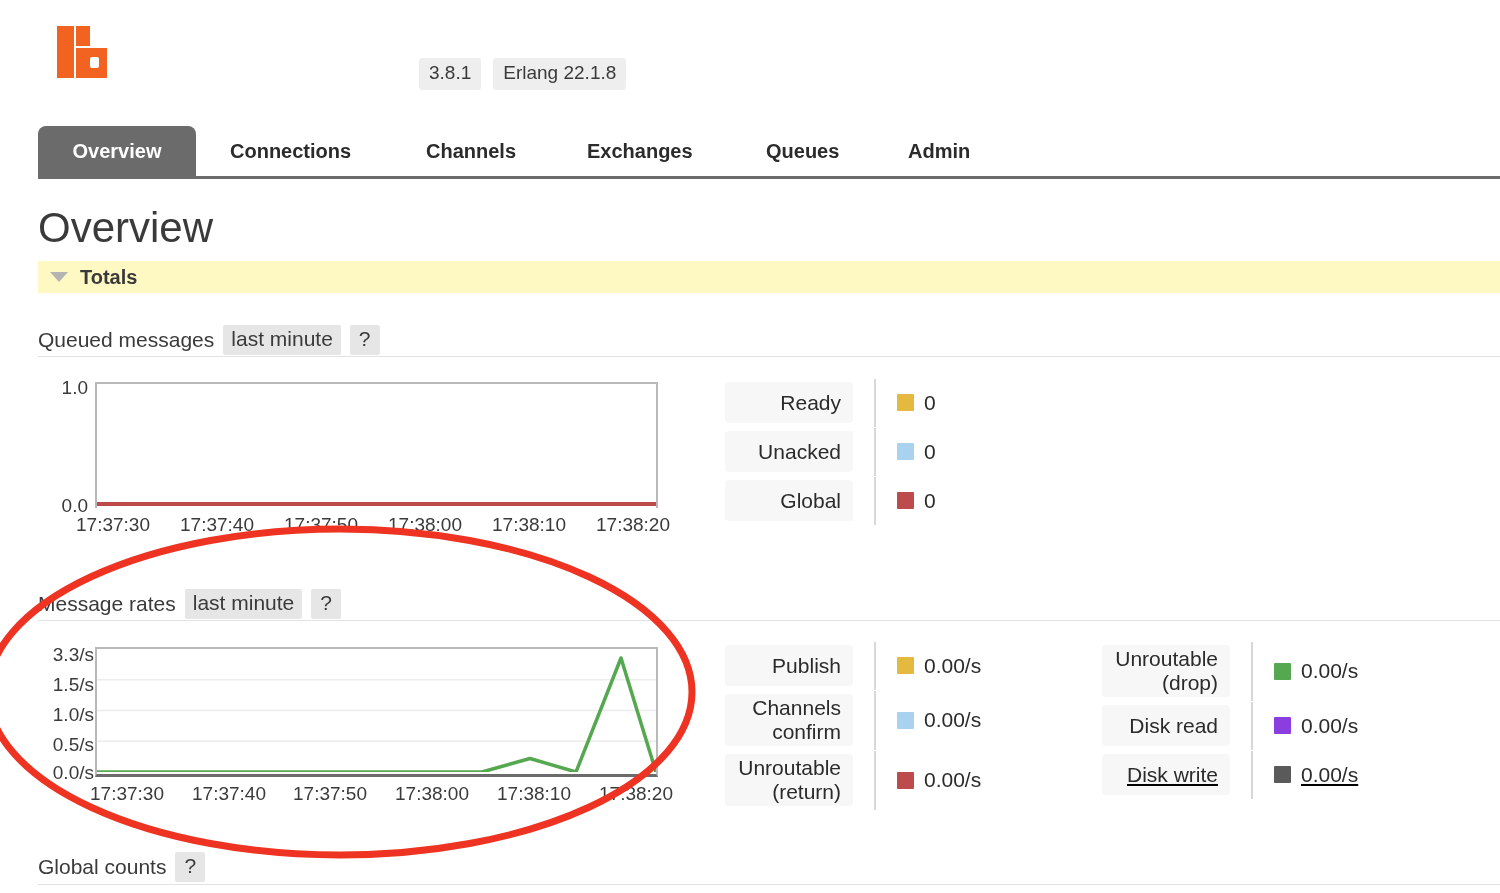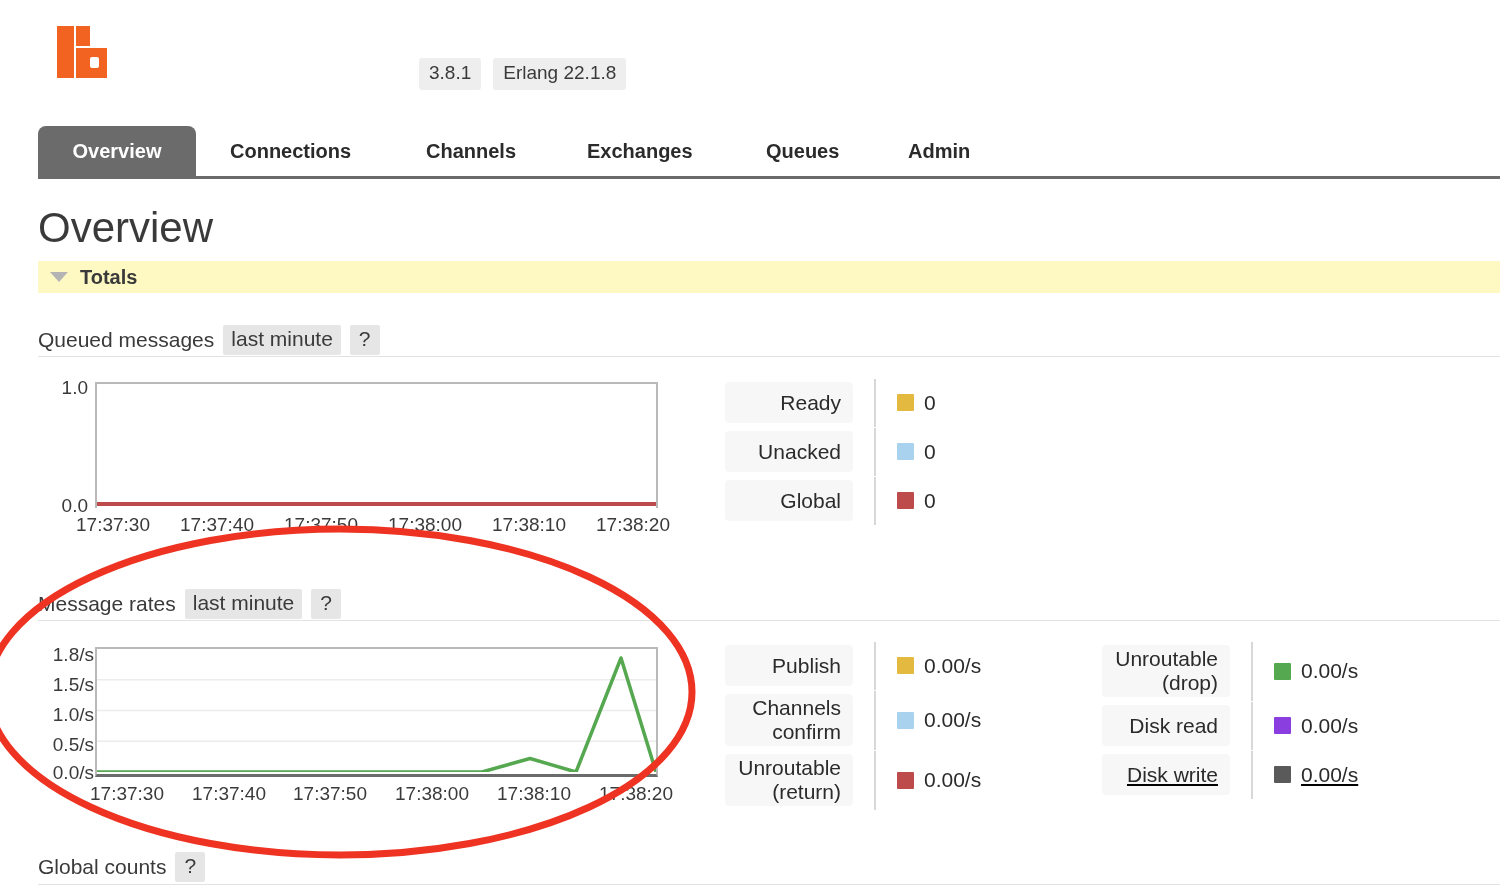--- a/index.html
+++ b/index.html
@@ -181,21 +181,21 @@
 
   <div class="section-head" style="left:38px; top:589px;">
     <span class="sec-title">Message rates</span>
     <span class="chip">last minute</span>
     <span class="chip q">?</span>
   </div>
   <div class="section-rule" style="left:38px; top:620px; width:1462px;"></div>
 
   <div class="chart-block" style="left:38px; top:638px; width:640px; height:170px;">
     <div class="ylabels" style="left:0; top:0; width:56px; height:140px;">
-      <span class="ylabel" style="top:17px;">1.8/s</span>
+      <span class="ylabel" style="top:17px;">3.3/s</span>
       <span class="ylabel" style="top:47px;">1.5/s</span>
       <span class="ylabel" style="top:77px;">1.0/s</span>
       <span class="ylabel" style="top:107px;">0.5/s</span>
       <span class="ylabel" style="top:135px;">0.0/s</span>
     </div>
     <div class="plot msg" style="left:57px; top:9px; width:563px; height:130px;">
       <svg width="559" height="123" viewBox="0 0 559 123" style="display:block;">
         <line class="grid" x1="0" y1="30.75" x2="559" y2="30.75" stroke="#ececec" stroke-width="1.5"></line>
         <line class="grid" x1="0" y1="61.5" x2="559" y2="61.5" stroke="#ececec" stroke-width="1.5"></line>
         <line class="grid" x1="0" y1="92.25" x2="559" y2="92.25" stroke="#ececec" stroke-width="1.5"></line>

